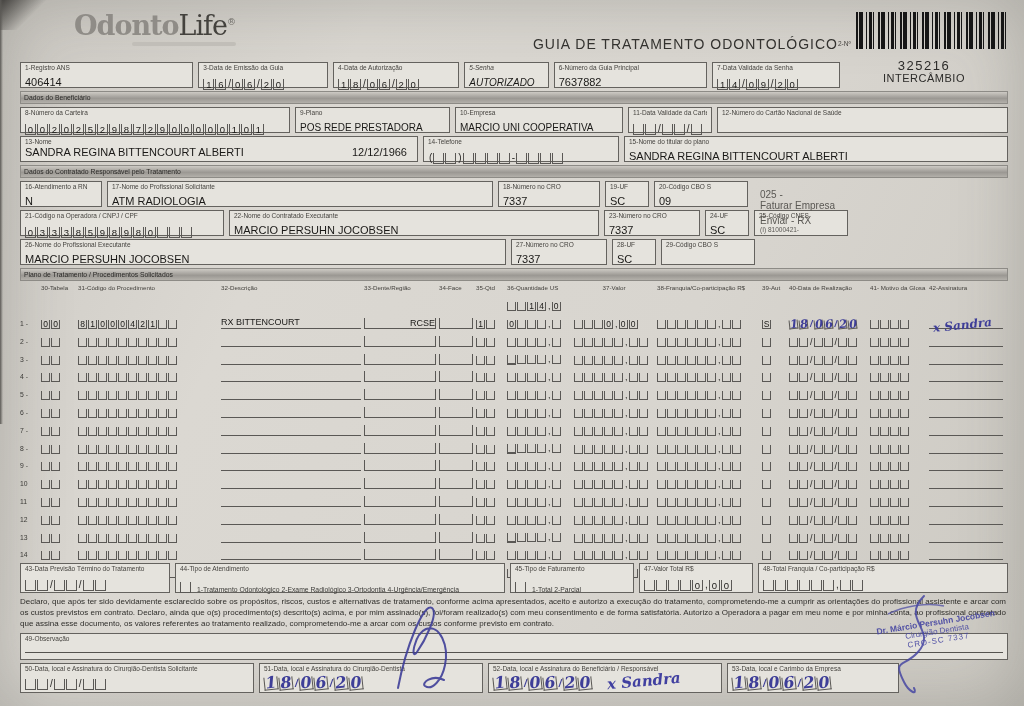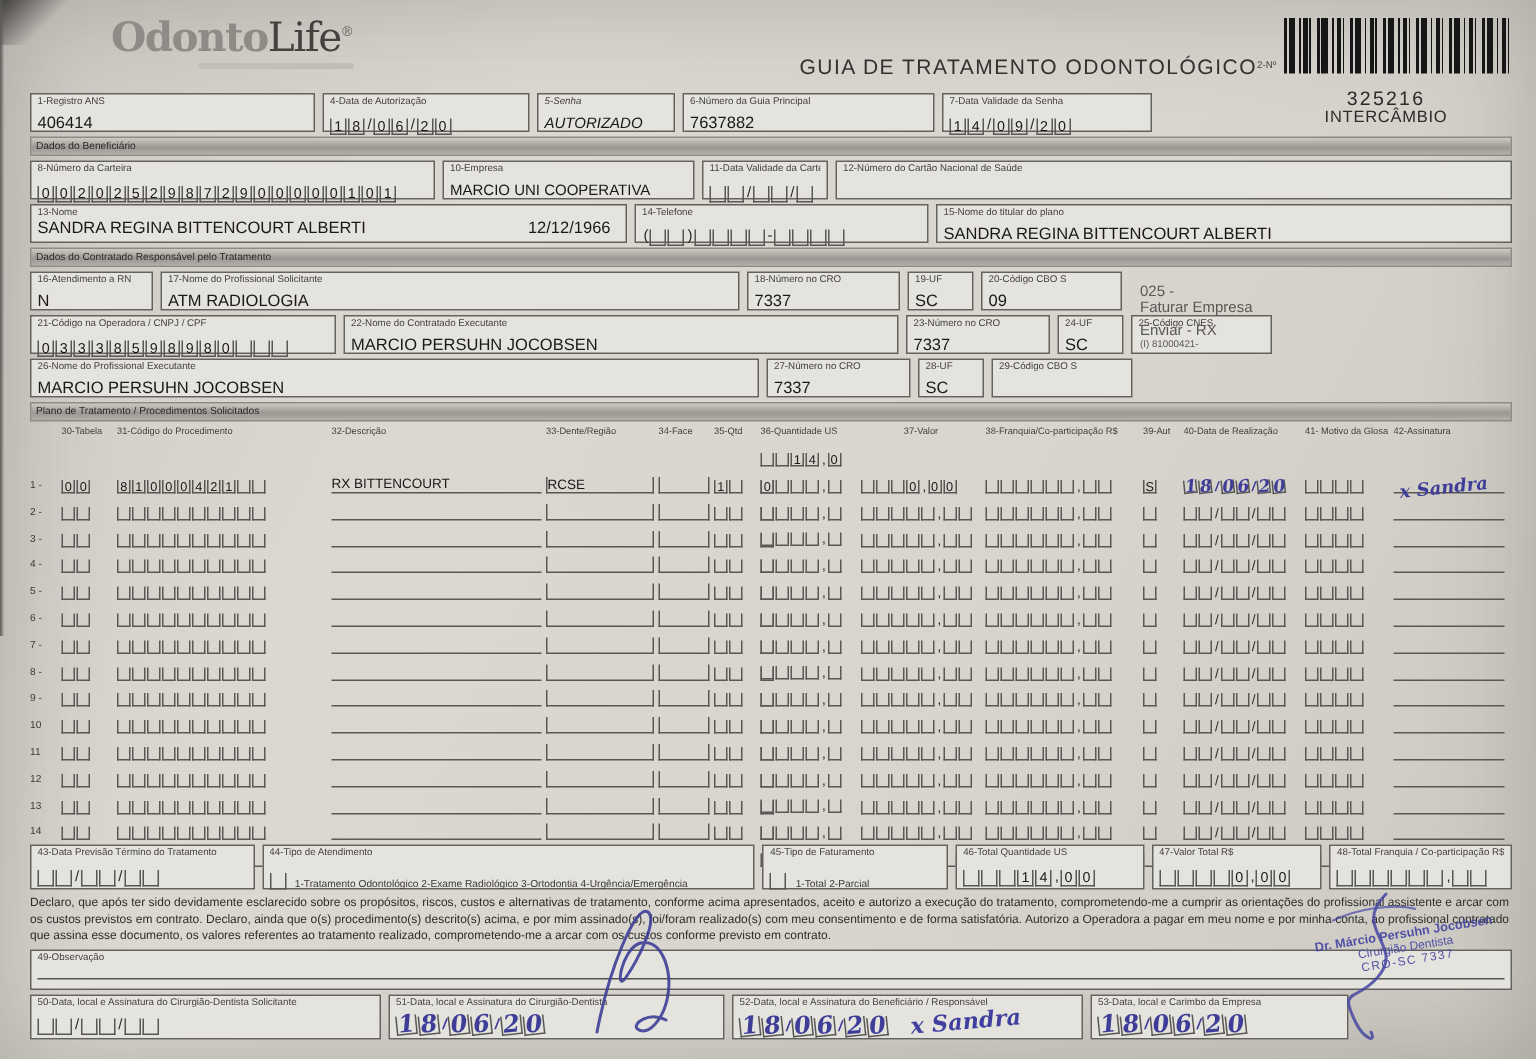--- a/index.html
+++ b/index.html
@@ -43,21 +43,21 @@
   .combXL .ccell{ width:14px; height:13px; }
   .chw{ color:var(--blue) !important; font-family:"DejaVu Serif", serif; font-style:italic; font-weight:bold; font-size:11.5px !important; transform:rotate(-6deg); }
   .combXL .chw{ font-size:16px !important; }
   .chwsep{ color:var(--blue); font-weight:bold; font-style:italic; }
 
   
   .thead{ display:grid; grid-template-columns:var(--cols); column-gap:3px; font-size:6.2px; color:#413f3b; margin:1px 0 2px; white-space:nowrap; }
   .trow{ display:grid; grid-template-columns:var(--cols); column-gap:3px; height:17.8px; align-items:end; }
   .rnum{ font-size:6.8px; color:#3b3a37; line-height:10px; }
   .desc{ border-bottom:1px solid var(--ink); font-size:9px; height:11px; line-height:11px; white-space:nowrap; overflow:visible; color:#1a1917; }
-  .bracket{ border-left:1px solid var(--ink); border-right:1px solid var(--ink); border-bottom:1px solid var(--ink); height:10px; font-size:9px; line-height:10px; text-align:left; color:#1a1917; }
+  .bracket{ border-left:1px solid var(--ink); border-right:1px solid var(--ink); border-bottom:1px solid var(--ink); height:10px; font-size:9px; line-height:10px; text-align:right; color:#1a1917; }
   .sigcell{ position:relative; height:12px; }
   .sigline{ position:absolute; left:0; right:2px; bottom:0; border-bottom:1px solid var(--ink); }
   .sigscript{ position:absolute; left:4px; bottom:-3px; font-family:"DejaVu Serif", serif; font-style:italic; font-weight:bold; color:var(--blue); font-size:12px; transform:rotate(-6deg); white-space:nowrap; }
 
   
   .opttext{ font-size:6.8px; color:#3b3a37; white-space:nowrap; }
   .inlineflex{ display:flex; gap:5px; align-items:flex-end; margin-top:2px; }
 
   .decl{ font-size:8px; color:#2e2d2a; text-align:justify; line-height:1.4; margin:2px 2px 3px 0; }
   .obsbox{ border:1px solid #64625e; background:#e5e3dd; height:27px; padding:1px 4px; box-sizing:border-box; margin-bottom:3px; position:relative; }
@@ -91,20 +91,24 @@
       <div class="bcnum">325216</div>
       <div class="bccap">INTERCÂMBIO</div>
     </div>
   </div>
 
   <div class="frow" style="margin-right:168px;">
     <div class="fbox" style="width:190px;">
       <span class="fl">1-Registro ANS</span>
       <span class="fv">406414</span>
     </div>
+    <div class="fbox" style="width:142px;">
+      <span class="fl">3-Data de Emissão da Guia</span>
+      <span class="combL"><span class="ccell">1</span><span class="ccell">6</span><span class="csep">/</span><span class="ccell">0</span><span class="ccell">6</span><span class="csep">/</span><span class="ccell">2</span><span class="ccell">0</span></span>
+    </div>
     <div class="fbox" style="width:138px;">
       <span class="fl">4-Data de Autorização</span>
       <span class="combL"><span class="ccell">1</span><span class="ccell">8</span><span class="csep">/</span><span class="ccell">0</span><span class="ccell">6</span><span class="csep">/</span><span class="ccell">2</span><span class="ccell">0</span></span>
     </div>
     <div class="fbox" style="width:92px;font-style:italic;">
       <span class="fl">5-Senha</span>
       <span class="fv small">AUTORIZADO</span>
     </div>
     <div class="fbox" style="width:168px;">
       <span class="fl">6-Número da Guia Principal</span>
@@ -114,20 +118,24 @@
       <span class="fl">7-Data Validade da Senha</span>
       <span class="combL"><span class="ccell">1</span><span class="ccell">4</span><span class="csep">/</span><span class="ccell">0</span><span class="ccell">9</span><span class="csep">/</span><span class="ccell">2</span><span class="ccell">0</span></span>
     </div>
   </div>
 
   <div class="secbar">Dados do Beneficiário</div>
   <div class="frow">
     <div class="fbox" style="width:270px;">
       <span class="fl">8-Número da Carteira</span>
       <span class="combL"><span class="ccell">0</span><span class="ccell">0</span><span class="ccell">2</span><span class="ccell">0</span><span class="ccell">2</span><span class="ccell">5</span><span class="ccell">2</span><span class="ccell">9</span><span class="ccell">8</span><span class="ccell">7</span><span class="ccell">2</span><span class="ccell">9</span><span class="ccell">0</span><span class="ccell">0</span><span class="ccell">0</span><span class="ccell">0</span><span class="ccell">0</span><span class="ccell">1</span><span class="ccell">0</span><span class="ccell">1</span></span>
+    </div>
+    <div class="fbox" style="width:155px;">
+      <span class="fl">9-Plano</span>
+      <span class="fv small">POS REDE PRESTADORA</span>
     </div>
     <div class="fbox" style="width:168px;">
       <span class="fl">10-Empresa</span>
       <span class="fv small">MARCIO UNI  COOPERATIVA</span>
     </div>
     <div class="fbox" style="width:84px;">
       <span class="fl">11-Data Validade da Carteira</span>
       <span class="combL"><span class="ccell"></span><span class="ccell"></span><span class="csep">/</span><span class="ccell"></span><span class="ccell"></span><span class="csep">/</span><span class="ccell"></span><span class="ccell"></span></span>
     </div>
     <div class="fbox" style="flex:1;">
@@ -558,24 +566,20 @@
         <span class="opttext">1-Tratamento Odontológico  2-Exame Radiológico  3-Ortodontia  4-Urgência/Emergência</span>
       </span>
     </div>
     <div class="fbox tall" style="width:124px;">
       <span class="fl">45-Tipo de Faturamento</span>
       <span class="inlineflex">
         <span class="combL"><span class="ccell"></span></span>
         <span class="opttext">1-Total  2-Parcial</span>
       </span>
     </div>
-    <div class="fbox tall" style="width:126px;">
-      <span class="fl">46-Total Quantidade US</span>
-      <span class="combL"><span class="ccell"></span><span class="ccell"></span><span class="ccell"></span><span class="ccell">1</span><span class="ccell">4</span><span class="csep">,</span><span class="ccell">0</span><span class="ccell">0</span></span>
-    </div>
     <div class="fbox tall" style="width:114px;">
       <span class="fl">47-Valor Total R$</span>
       <span class="combL"><span class="ccell"></span><span class="ccell"></span><span class="ccell"></span><span class="ccell"></span><span class="ccell">0</span><span class="csep">,</span><span class="ccell">0</span><span class="ccell">0</span></span>
     </div>
     <div class="fbox tall" style="flex:1;">
       <span class="fl">48-Total Franquia / Co-participação R$</span>
       <span class="combL"><span class="ccell"></span><span class="ccell"></span><span class="ccell"></span><span class="ccell"></span><span class="ccell"></span><span class="ccell"></span><span class="csep">,</span><span class="ccell"></span><span class="ccell"></span></span>
     </div>
   </div>
 

